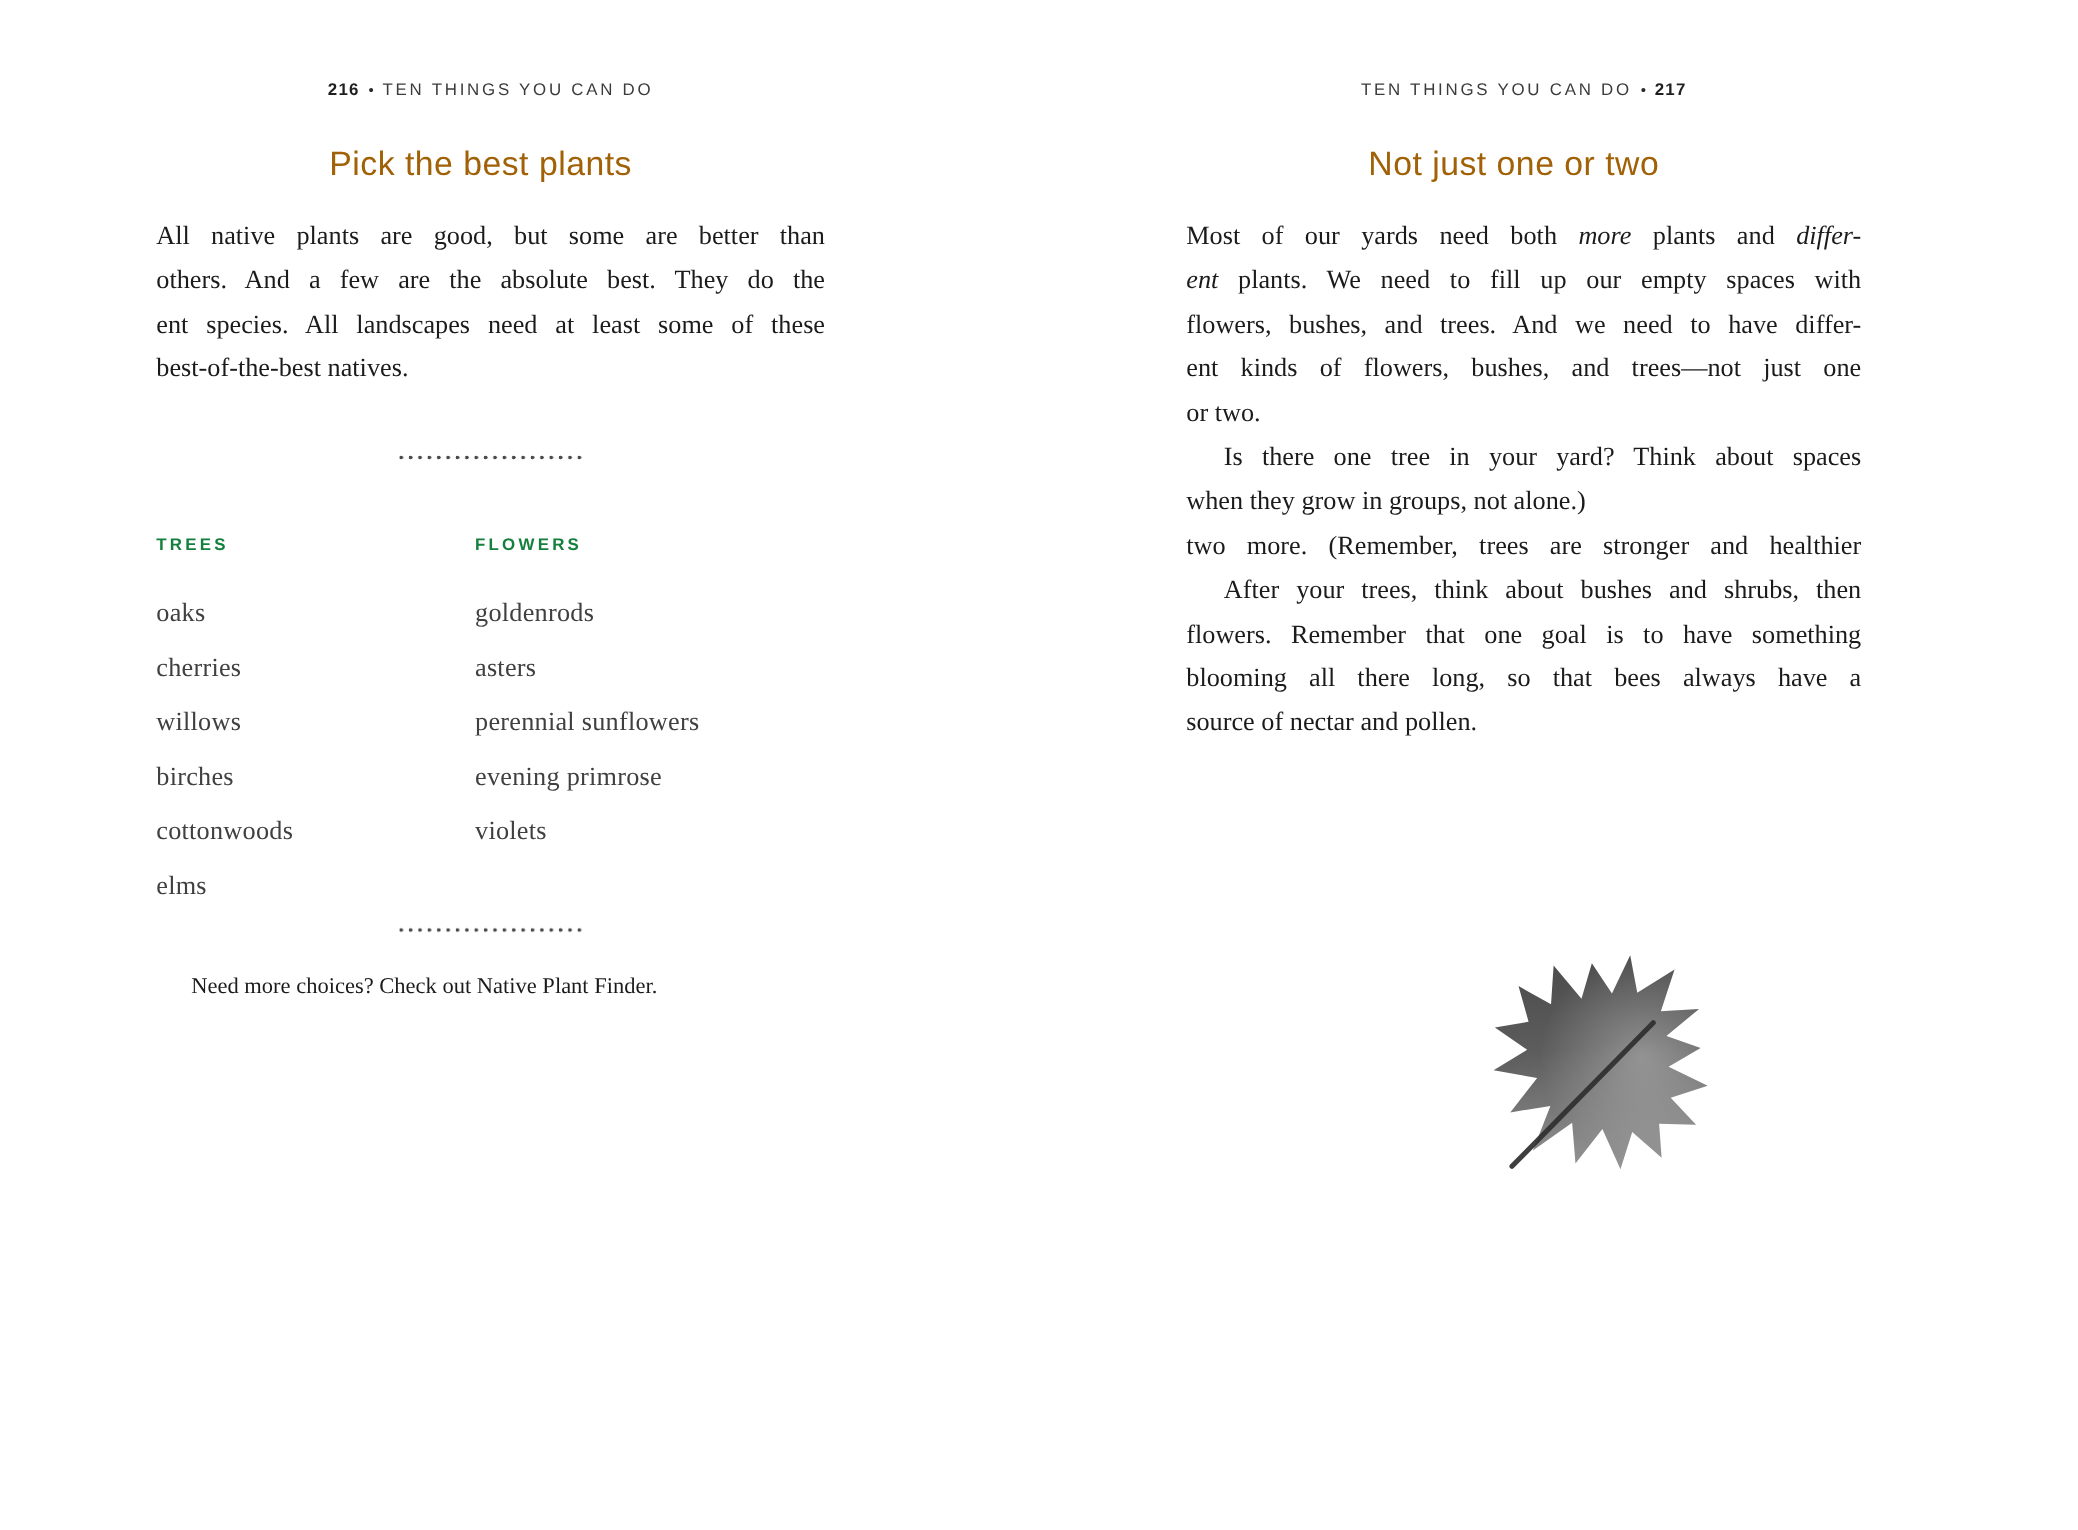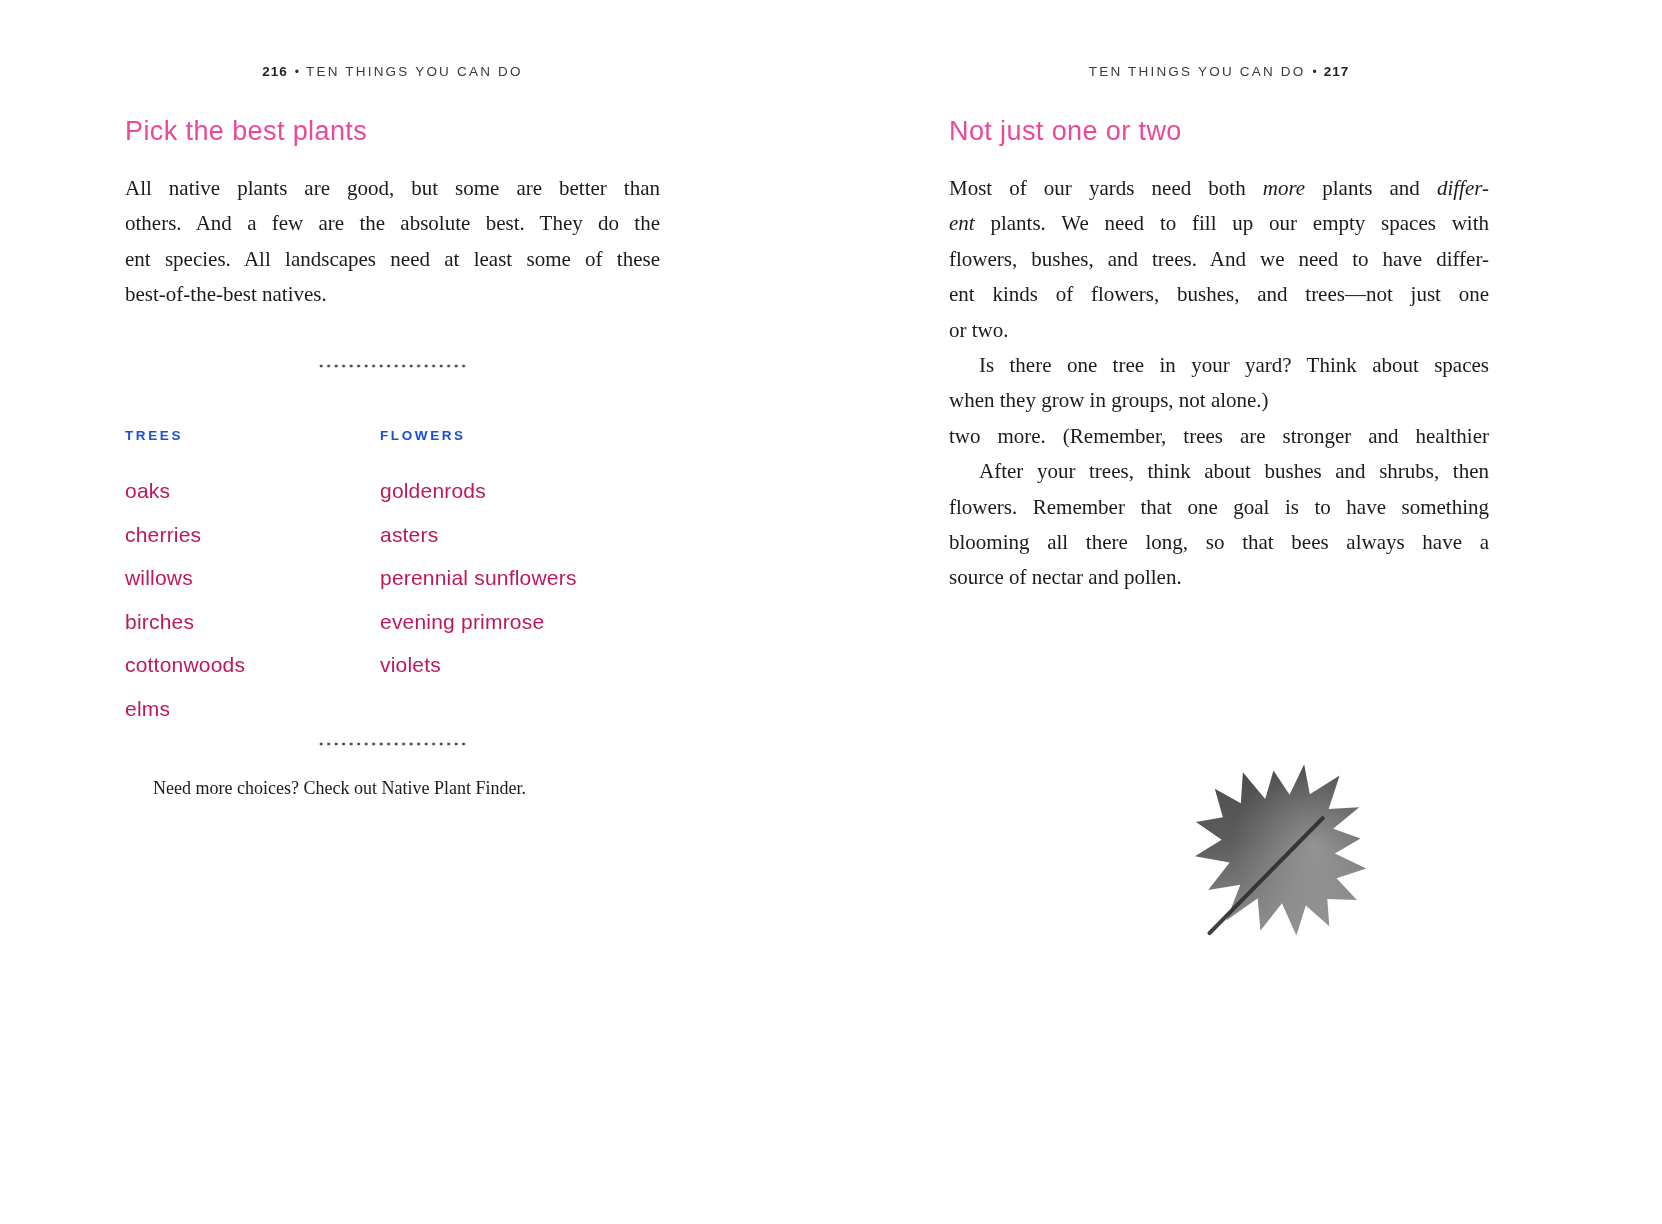--- a/index.html
+++ b/index.html
@@ -24,25 +24,25 @@
     text-align:center;
     font-family:"Liberation Sans", sans-serif;
     font-size:13.5px;letter-spacing:2.2px;
     color:#3b3b3b;white-space:nowrap;
   }
   .running-head .pn{font-weight:bold;color:#1f1f1f;letter-spacing:1px;}
   .running-head .sep{color:#2a2a2a;margin:0 7px;font-size:12px;letter-spacing:0;}
 
   h1.section-heading{
     position:absolute;top:116px;left:0;right:16px;margin:0;
-    text-align:left;
+    text-align:center;
     font-family:"Liberation Sans", sans-serif;
     font-weight:normal;
     font-size:27px;letter-spacing:0.4px;
-    color:#ec4899;white-space:nowrap;
+    color:#a16207;white-space:nowrap;
   }
 
   .body-block{position:absolute;left:0;right:0;}
   .intro-block{top:171px;}
   .paras-block{top:171px;}
   .tline{
     font-size:21px;line-height:35.4px;
     white-space:nowrap;
     text-align:justify;text-align-last:justify;
     color:#1b1b1b;
@@ -59,26 +59,26 @@
   .div1{top:364px;}
   .div2{top:742px;}
 
   .lists{position:absolute;top:428px;left:0;right:0;}
   .list-col{position:absolute;top:0;}
   .list-col.trees-col{left:0;width:250px;}
   .list-col.flowers-col{left:255px;right:0;}
   .list-header{
     font-family:"Liberation Sans", sans-serif;
     font-size:13.5px;font-weight:bold;letter-spacing:2.6px;
-    color:#1d4ed8;margin-bottom:26px;
+    color:#15803d;margin-bottom:26px;
   }
   .list-item{
-    font-family:Liberation Sans, sans-serif;
+    font-family:Liberation Serif, serif;
     font-size:21px;line-height:43.5px;
-    letter-spacing:0.2px;color:#be185d;
+    letter-spacing:0.2px;color:#404040;
   }
 
   .footer-note{
     position:absolute;top:771px;left:0;right:0;margin:0;
     font-size:18px;line-height:35px;
     text-indent:28px;color:#1b1b1b;
     white-space:nowrap;
   }
 
   .leaf-wrap{position:absolute;top:752px;left:222px;width:232px;height:205px;}

